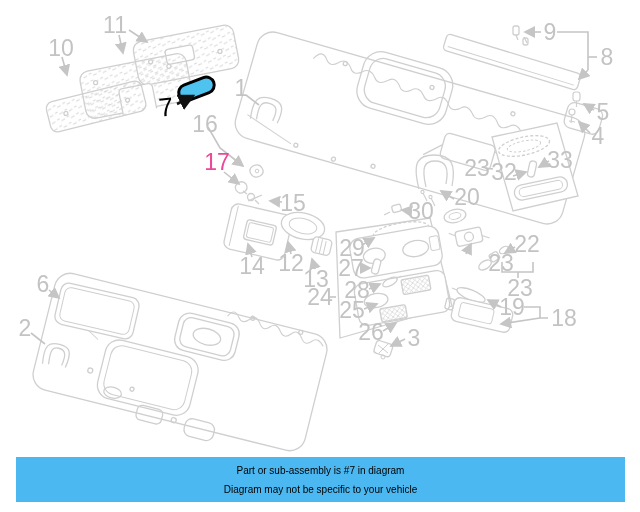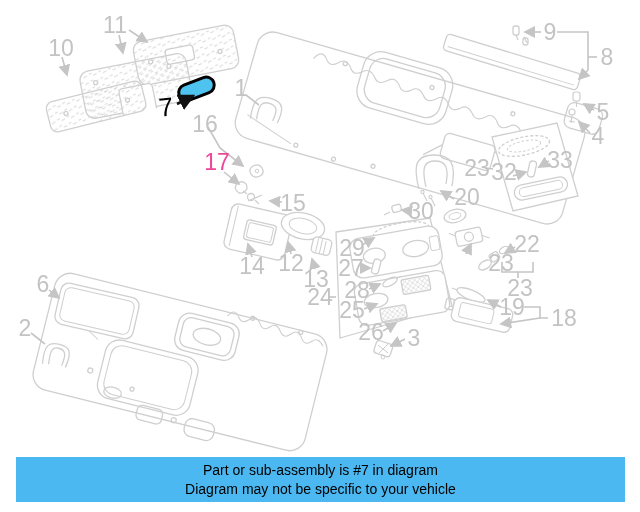--- a/index.html
+++ b/index.html
@@ -7,21 +7,21 @@
        font-family:"Liberation Sans","DejaVu Sans",sans-serif;}
   #stage{position:absolute;inset:0;}
   svg{position:absolute;left:0;top:0;}
   #callout-layer{position:absolute;inset:0;pointer-events:none;}
   .callout{position:absolute;transform:translate(-50%,-50%);
            font-size:23px;line-height:1;letter-spacing:0px;color:#c3c3c3;
            font-family:"Liberation Sans","DejaVu Sans",sans-serif;}
   .callout.highlight{color:#000;font-size:26px;font-weight:400;transform:translate(-50%,-50%) rotate(-6deg);}
   #banner{position:absolute;left:16px;top:457px;width:609px;height:45px;
           display:flex;flex-direction:column;align-items:center;justify-content:center;
-          font-size:14px;line-height:19px;text-align:center;}
+          font-size:10px;line-height:19px;text-align:center;}
 </style>
 </head>
 <body>
 
 <div id="stage">
 
 <svg width="640" height="512" viewBox="0 0 640 512">
   <defs>
     <pattern id="hatch" patternUnits="userSpaceOnUse" width="10" height="7" patternTransform="rotate(-4)">
       <path d="M1,4 l4,-1.1 M7,2 l3,-0.8" stroke="#d2d2d2" stroke-width="0.9" fill="none"></path>

